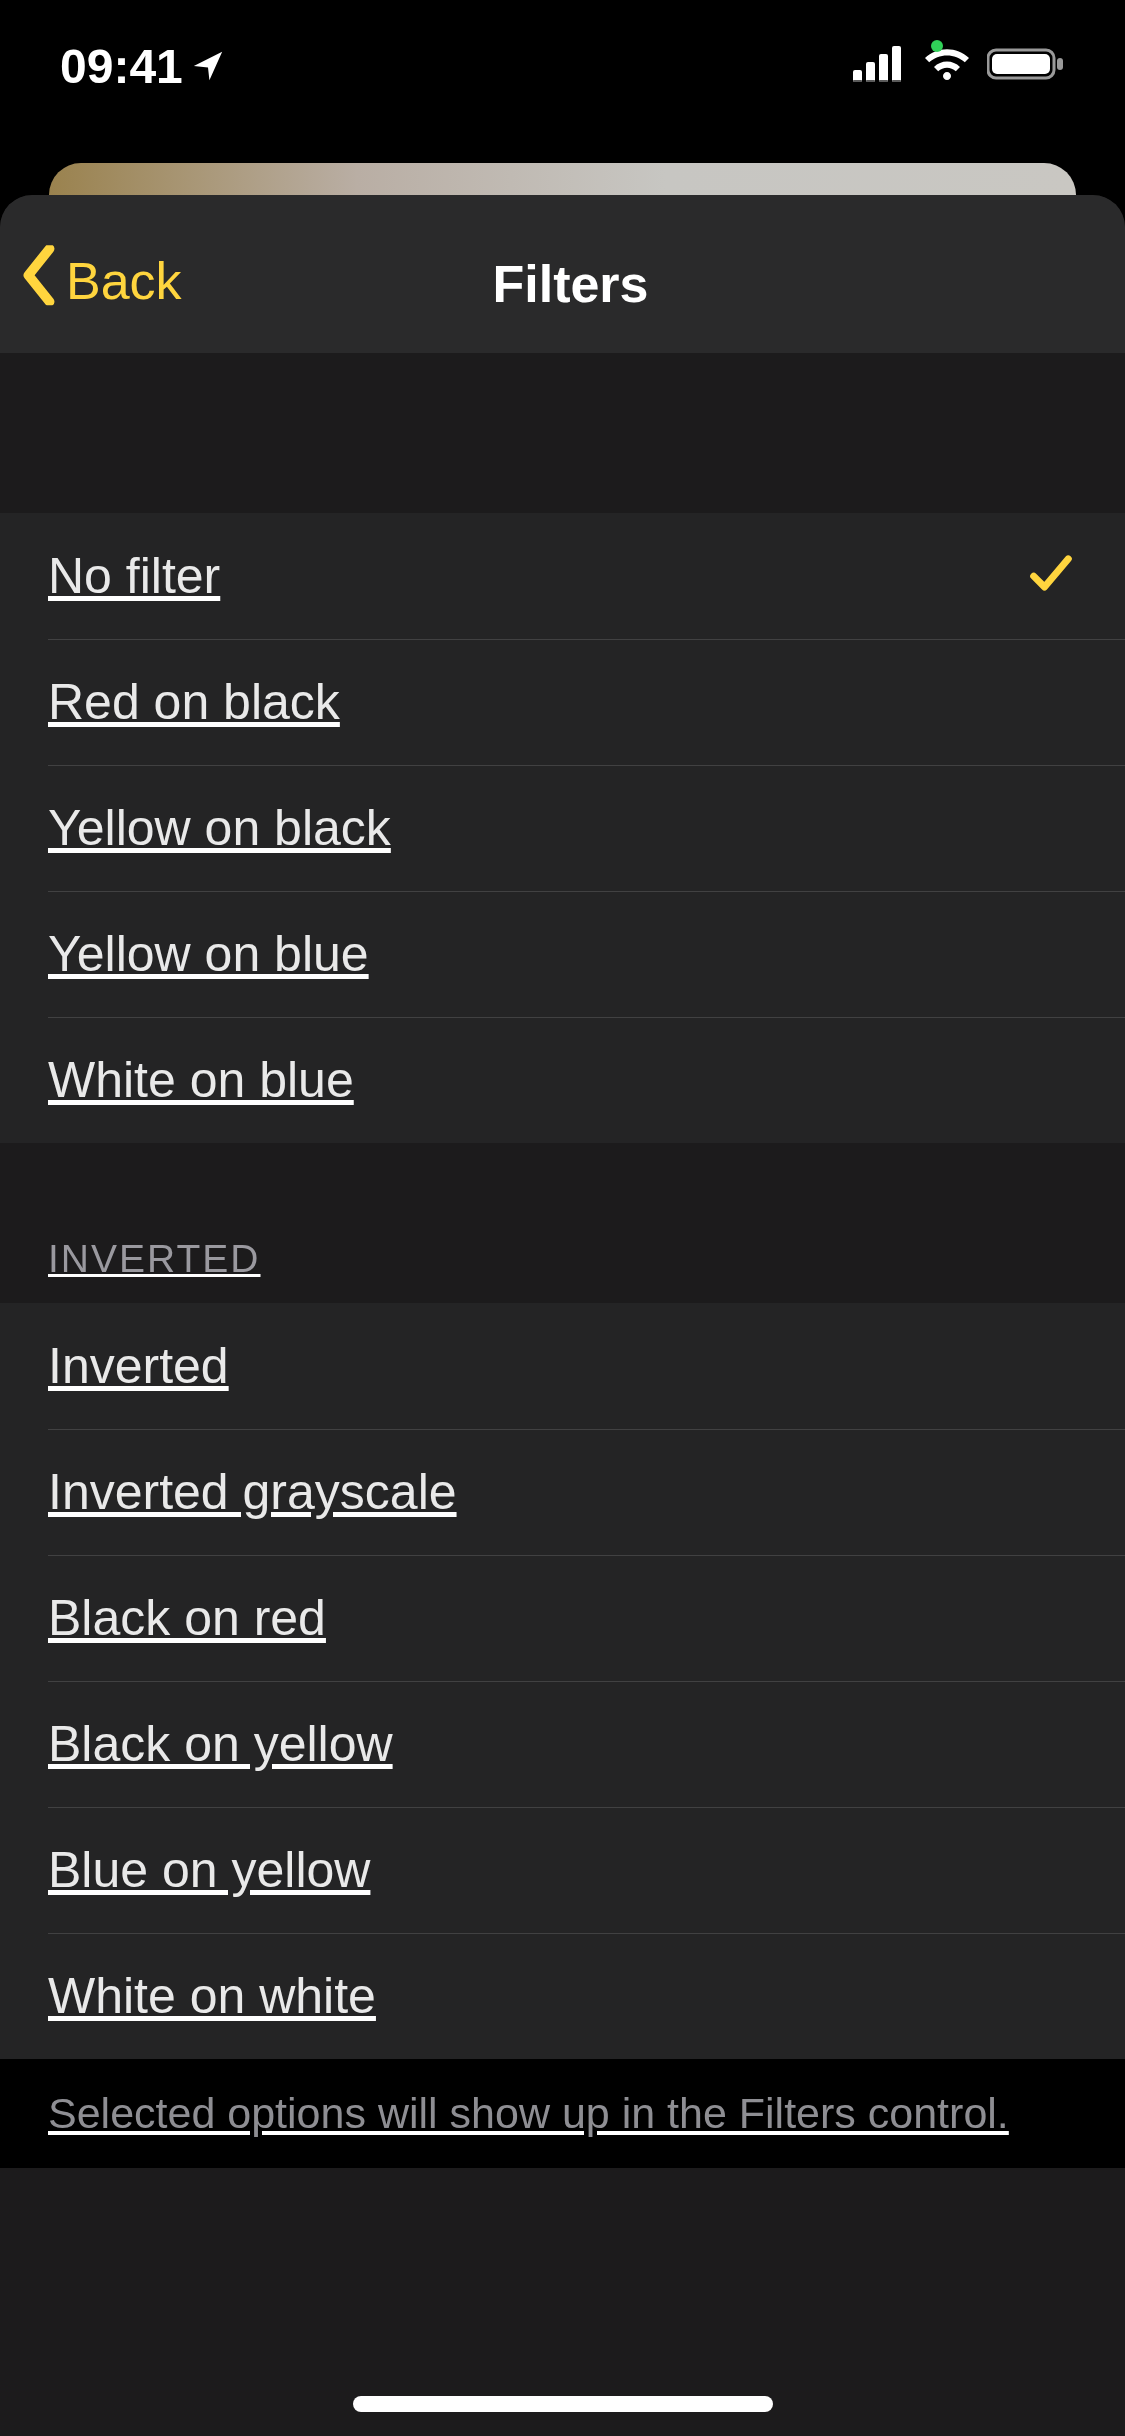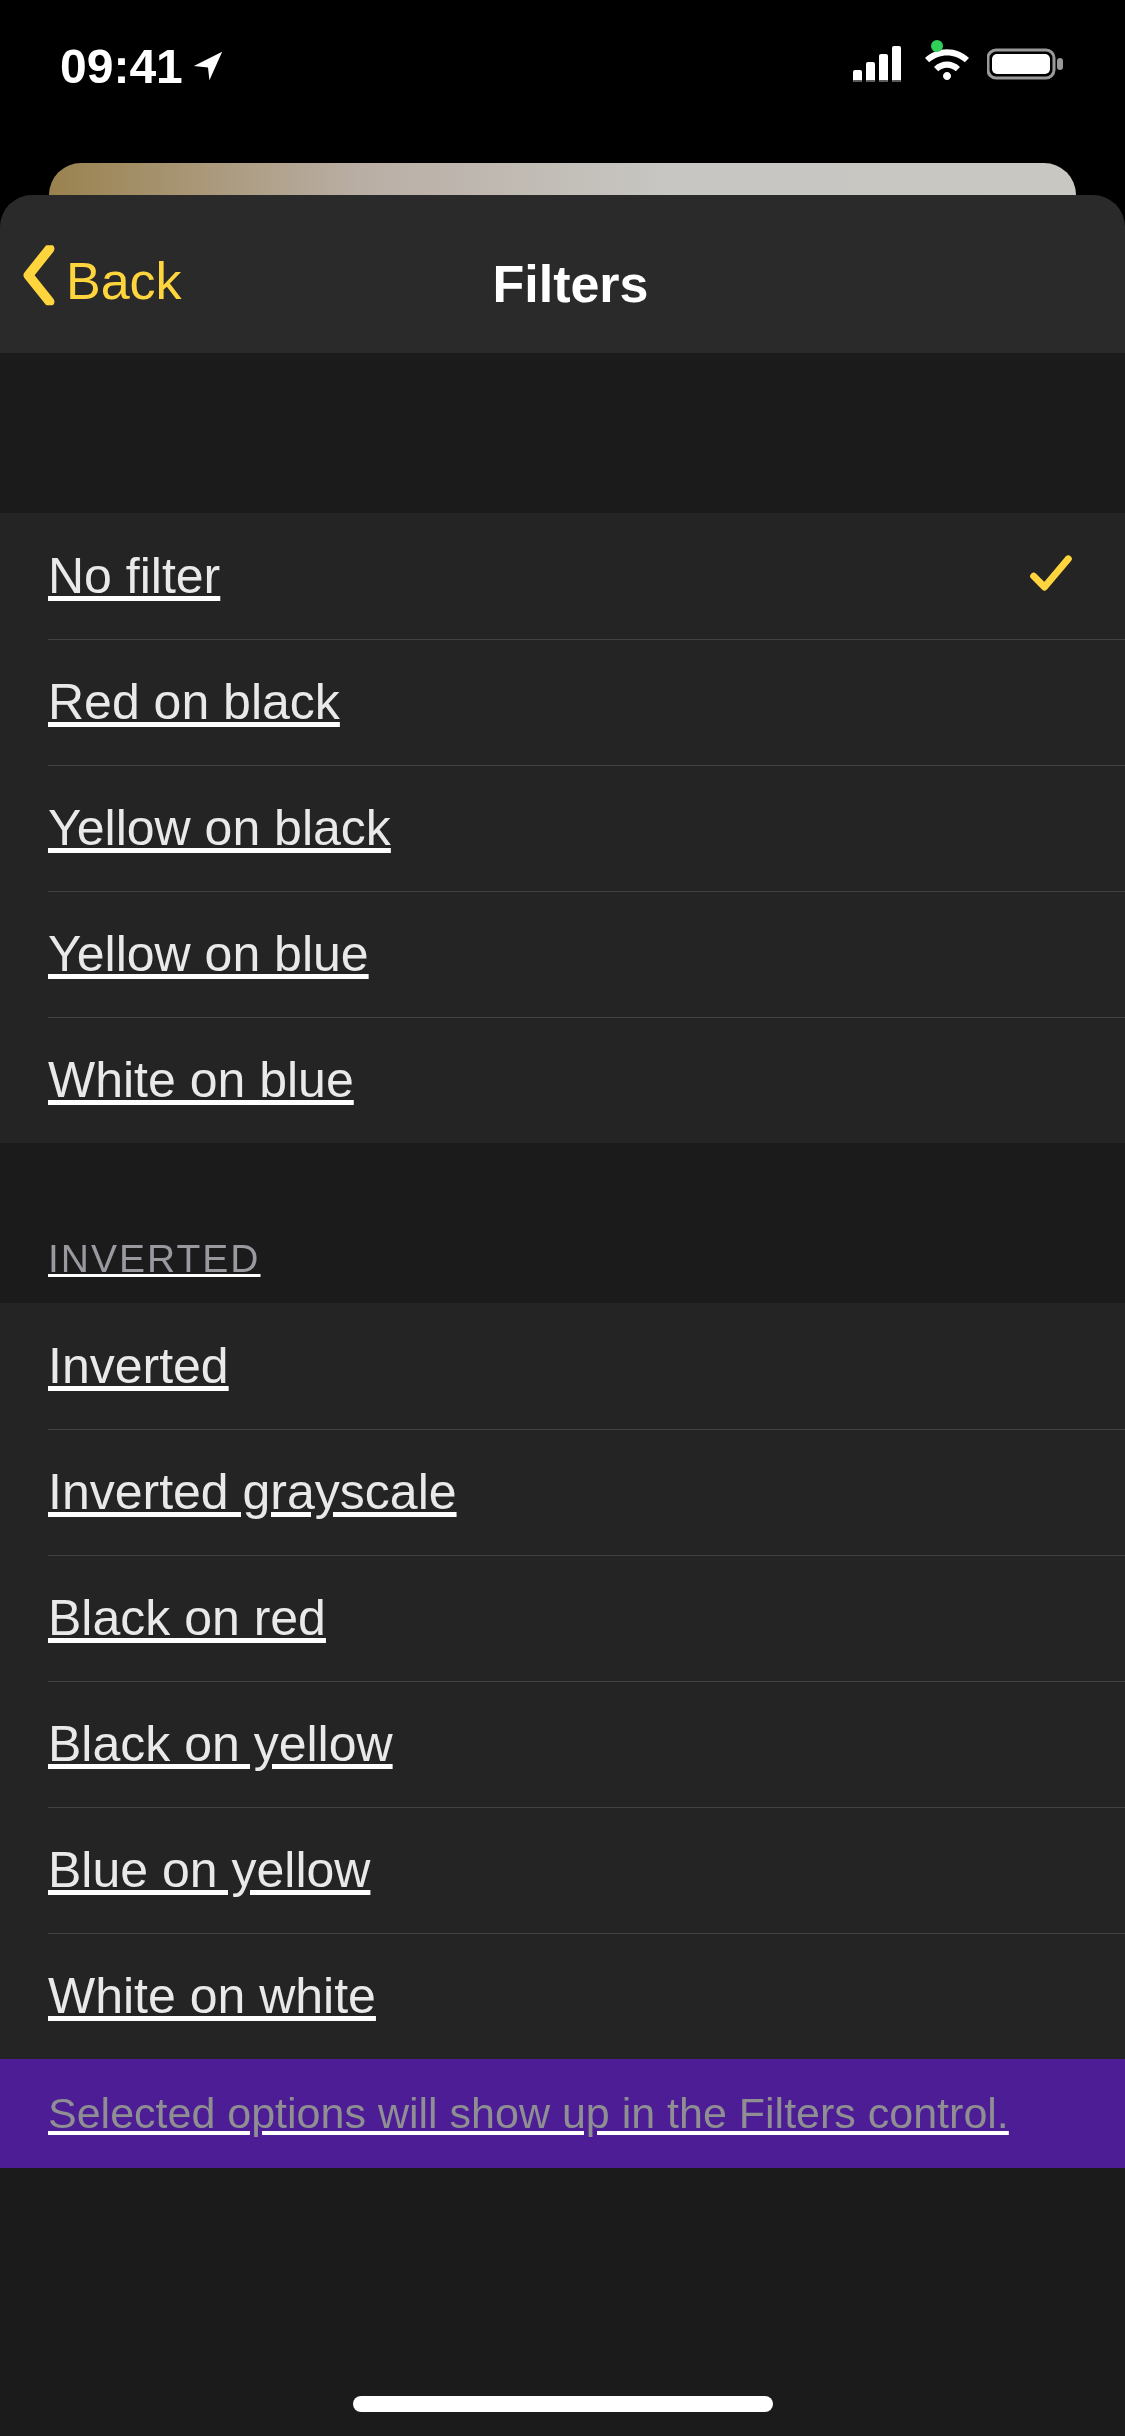--- a/index.html
+++ b/index.html
@@ -152,21 +152,21 @@
     font-weight: 400;
     color: #e9e9e9;
   }
   .check {
     color: #ffd53e;
   }
   .footer-text {
     padding: 30px 48px;
     font-size: 43px;
     color: #8e8e93;
-    background: #4c1d95;
+    background: #000000;
   }
   .home-indicator {
     position: absolute;
     bottom: 24px;
     left: 50%;
     transform: translateX(-50%);
     width: 420px;
     height: 16px;
     background: #fff;
     border-radius: 10px;

